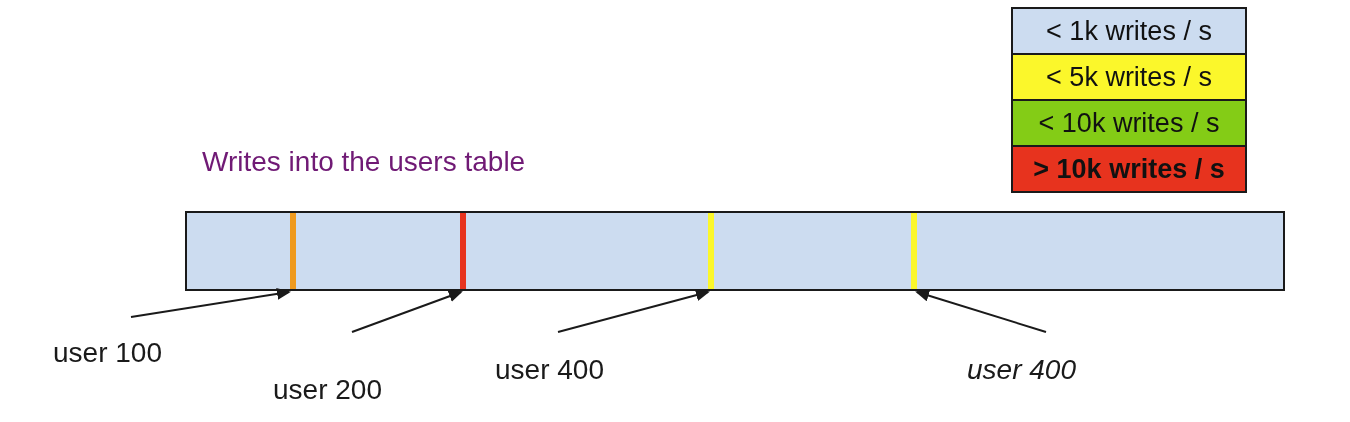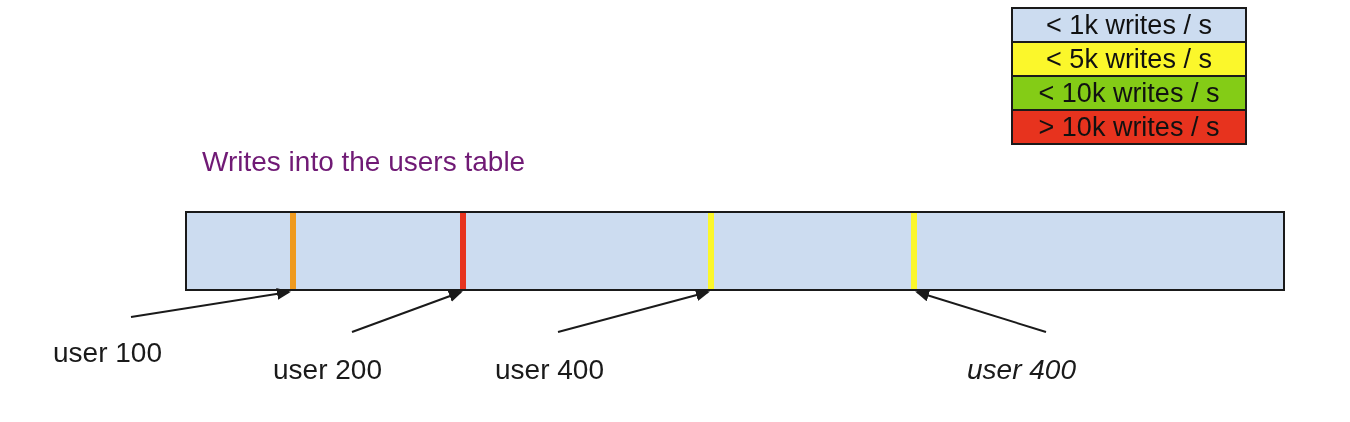--- a/index.html
+++ b/index.html
@@ -15,21 +15,21 @@
   .diagram-title {
     position: absolute; left: 202px; top: 145px;
     font-size: 28px; line-height: 34px; color: #701a75;
     white-space: nowrap;
   }
 
   .legend {
     position: absolute; left: 1011px; top: 7px; width: 236px;
   }
   .legend-item {
-    height: 36px; margin-top: -2px;
+    height: 48px; margin-top: -2px;
     border: 2px solid #1a1a1a;
     display: flex; align-items: center; justify-content: center;
     font-size: 27px; color: #111111; white-space: nowrap;
   }
   .legend-item:first-child { margin-top: 0; }
 
   .users-bar {
     position: absolute; left: 185px; top: 211px;
     width: 1100px; height: 80px;
     border: 2px solid #1a1a1a;
@@ -60,21 +60,21 @@
   <div class="legend" id="legend">
       <div class="legend-item" style="background: rgb(204, 220, 240);">
         <span>&lt; 1k writes / s</span>
       </div>
       <div class="legend-item" style="background: rgb(251, 247, 43);">
         <span>&lt; 5k writes / s</span>
       </div>
       <div class="legend-item" style="background: #84cc16;">
         <span>&lt; 10k writes / s</span>
       </div>
-      <div class="legend-item" style="background: rgb(231, 51, 30);">
+      <div class="legend-item" style="background: rgb(231, 51, 30); font-weight: bold;">
         <span>&gt; 10k writes / s</span>
       </div>
     </div>
 
   <div class="users-bar" id="users-bar" style="background: rgb(204, 220, 240);"></div>
 
   <svg class="arrows" id="arrows" width="1350" height="422" viewBox="0 0 1350 422" xmlns="http://www.w3.org/2000/svg">
     <defs>
       <marker id="arrowhead" markerUnits="userSpaceOnUse" markerWidth="14" markerHeight="12" refX="12" refY="6" orient="auto">
         <path d="M0,0 L14,6 L0,12 Z" fill="#1a1a1a"></path>
@@ -84,16 +84,16 @@
       <line x1="352" y1="332" x2="461" y2="292" stroke="#1a1a1a" stroke-width="2" marker-end="url(#arrowhead)"></line>
       <line x1="558" y1="332" x2="708" y2="292" stroke="#1a1a1a" stroke-width="2" marker-end="url(#arrowhead)"></line>
       <line x1="1046" y1="332" x2="917" y2="292" stroke="#1a1a1a" stroke-width="2" marker-end="url(#arrowhead)"></line>
     </svg>
 
 <div class="stripe" style="left: 290px; background: rgb(239, 154, 30);"></div>
     <div class="stripe" style="left: 460px; background: rgb(231, 51, 30);"></div>
     <div class="stripe" style="left: 708px; background: rgb(251, 247, 43);"></div>
     <div class="stripe" style="left: 911px; background: rgb(251, 247, 43);"></div>
     <div class="user-label" style="left: 53px; top: 337px;">user 100</div>
-    <div class="user-label" style="left: 273px; top: 354px;">user 200</div>
+    <div class="user-label" style="left: 273px; top: 374px;">user 200</div>
     <div class="user-label" style="left: 495px; top: 354px;">user 400</div>
     <div class="user-label" style="left: 967px; top: 354px; font-style: italic;">user 400</div>
   </div>
 
 </body></html>

